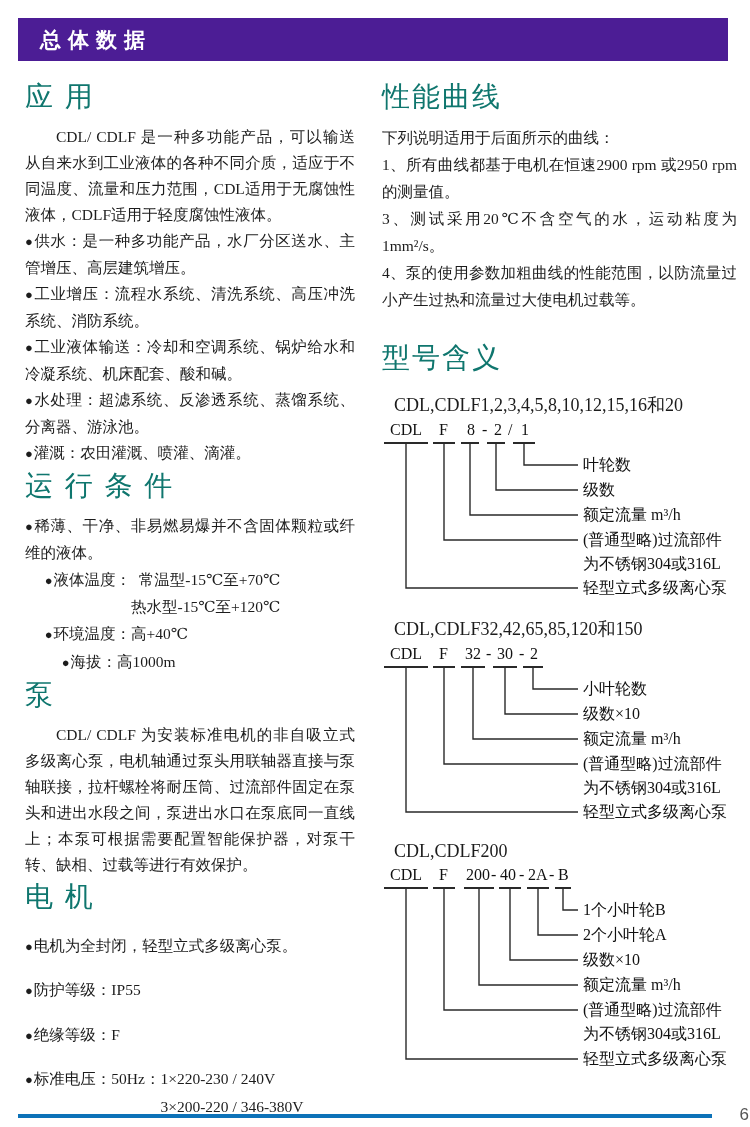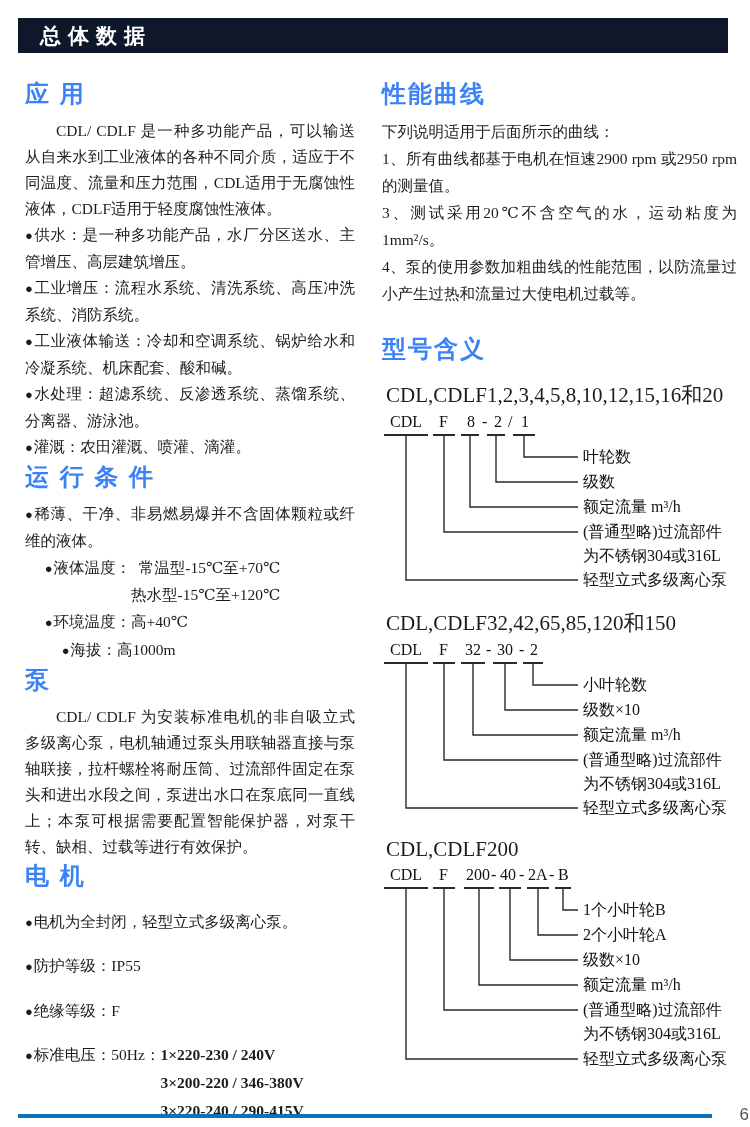--- a/index.html
+++ b/index.html
@@ -4,54 +4,54 @@
 <style>
   html,body{margin:0;padding:0;}
   body{
     width:750px;height:1127px;position:relative;background:#fff;
     font-family:"Liberation Serif","DejaVu Serif",serif;
     color:#1c1c1c;overflow:hidden;
   }
   .page{position:absolute;inset:0;}
   
   .header-bar{
-    position:absolute;left:18px;top:18px;width:710px;height:35px;
-    background:#0f172a;display:flex;align-items:center;
+    position:absolute;left:18px;top:18px;width:710px;height:43px;
+    background:#4c1d95;display:flex;align-items:center;
   }
   .header-bar .title{
     color:#ffffff;font-family:"Liberation Sans","DejaVu Sans",sans-serif;
     font-weight:bold;font-size:21px;letter-spacing:7px;padding-left:22px;
   }
   
   .columns{position:absolute;left:25px;top:78px;width:712px;display:flex;gap:27px;}
   .col-left{width:330px;}
   .col-right{width:355px;}
   h2.sec{
     font-family:"Liberation Sans","DejaVu Sans",sans-serif;
-    font-size:24px;font-weight:bold;color:#3b82f6;margin:0 0 8px 0;
+    font-size:28px;font-weight:normal;color:#0f766e;margin:0 0 8px 0;
     letter-spacing:2px;
   }
   .sp{margin-top:24px;}
   p.body{
     font-size:15.5px;line-height:26px;margin:0;text-align:justify;
   }
   p.indent{text-indent:2em;}
   .bullets p{font-size:15.5px;line-height:26px;margin:0;text-align:justify;}
   .dot{margin-right:1px;font-size:13px;}
   .cond-item{display:flex;font-size:15.5px;line-height:27px;text-align:right;}
   .cond-label{white-space:nowrap;min-width:106px;}
   .cond-label.narrow{min-width:92px;}
   .cond-values div{white-space:nowrap;}
   .motor-item{font-size:15.5px;line-height:28px;}
   .volt-row{display:flex;font-size:15.5px;line-height:28px;}
   .volt-label{white-space:nowrap;}
-  .volt-col div{white-space:nowrap;font-weight:bold;}
+  .volt-col div{white-space:nowrap;}
   
   .notes p{font-size:15.5px;line-height:27px;margin:0;text-align:justify;}
-  .model-range{font-size:21px;margin:16px 0 4px 4px;white-space:nowrap;}
+  .model-range{font-size:18px;margin:16px 0 4px 12px;white-space:nowrap;}
   svg.model{display:block;overflow:visible;}
   svg.model text{fill:#111;font-family:"Liberation Serif","DejaVu Serif",serif;}
   svg.model .code{font-size:16px;}
   svg.model .lbl{font-size:16px;}
   svg.model line,svg.model path{stroke:#2a2a2a;fill:none;}
   svg.model .tick{stroke-width:2;}
   svg.model .conn{stroke-width:1.4;}
   
   .footer-line{position:absolute;left:18px;bottom:9px;width:694px;height:4px;background:#0d72b8;}
   .page-num{position:absolute;right:1px;bottom:2px;font-size:17px;color:#555;

